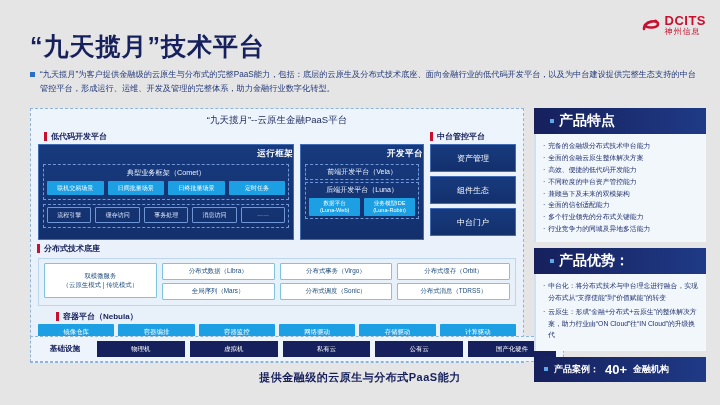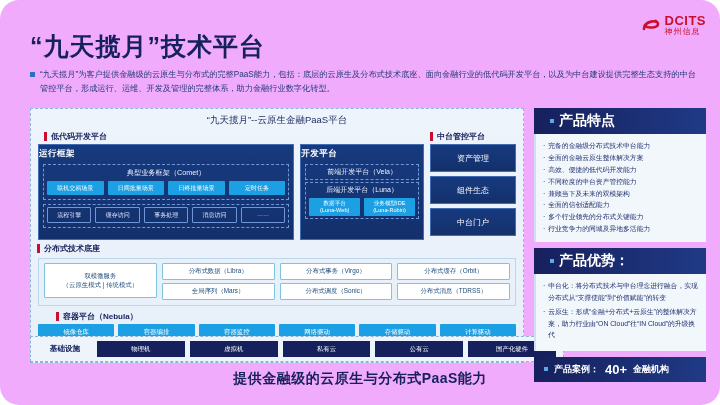--- a/index.html
+++ b/index.html
@@ -4,21 +4,21 @@
 <style>
   html,body{margin:0;padding:0;}
   body{
     width:720px;height:405px;overflow:hidden;
     background:#ffffff;
     font-family:"Liberation Sans","DejaVu Sans",sans-serif;
     color:#1b2a5e;
     position:relative;
   }
   
-  .slide{position:absolute;inset:0;background:#f0abfc;border-radius:19px;}
+  .slide{position:absolute;inset:0;background:#e5e5e5;}
   .logo{position:absolute;right:14px;top:14px;display:flex;align-items:center;gap:4px;}
   .logo-mark{width:20px;height:20px;position:relative;}
   .logo-mark svg{display:block;}
   .logo-txt{line-height:1;}
   .logo-txt .en{font-size:13px;font-weight:bold;color:#c8102e;letter-spacing:.5px;font-family:"Liberation Sans",sans-serif;}
   .logo-txt .cn{font-size:8px;color:#c8102e;letter-spacing:1px;margin-top:1px;}
 
   .title{
     position:absolute;left:30px;top:30px;
     font-size:25px;font-weight:bold;color:#16205c;letter-spacing:1px;
@@ -48,21 +48,21 @@
   }
   .sec-label::before{content:"";width:3px;height:9px;background:#c8102e;display:block;}
   .inner-row{display:flex;gap:6px;padding:0 7px;}
 
   
   .navy{
     background:linear-gradient(180deg,#173a7e 0%,#13306c 100%);
     border:1px solid #3f6cb5;box-sizing:border-box;
   }
   .blk-title{
-    color:#ffffff;font-size:8.5px;font-weight:bold;text-align:left;
+    color:#ffffff;font-size:8.5px;font-weight:bold;text-align:right;
     padding:3px 0 2px 0;letter-spacing:.5px;
   }
   .dash{border:1px dashed #6f97d8;margin:2px 4px 4px 4px;padding:2px 3px 4px 3px;}
   .dash-title{color:#eaf2ff;font-size:7.2px;text-align:center;padding:1px 0 3px;}
   .chips{display:flex;gap:4px;}
   .chip{
     flex:1;text-align:center;font-size:6px;color:#ffffff;
     background:#1ca0e3;padding:2.5px 0;border-radius:1px;white-space:nowrap;
   }
   .chip.outline{background:transparent;border:1px solid #6f97d8;color:#dce8ff;}
@@ -134,21 +134,21 @@
     background:linear-gradient(90deg,#16205c 0%,#1f3a86 100%);
     color:#fff;font-size:9px;font-weight:bold;padding:5px 10px;
     display:flex;align-items:center;gap:6px;
   }
   .case-hd::before{content:"";width:4px;height:4px;background:#5fa8e8;display:block;flex:none;}
   .case-num{font-size:13px;font-weight:bold;}
 
   
   .footer{
     position:absolute;left:0;right:0;top:370px;text-align:center;
-    font-size:14px;font-weight:bold;color:#16205c;letter-spacing:.5px;
+    font-size:11px;font-weight:bold;color:#16205c;letter-spacing:.5px;
   }
 </style>
 </head>
 <body>
 
 <div class="slide">
 
   <div class="logo">
     <span class="logo-mark">
       <svg width="20" height="20" viewBox="0 0 20 20">

